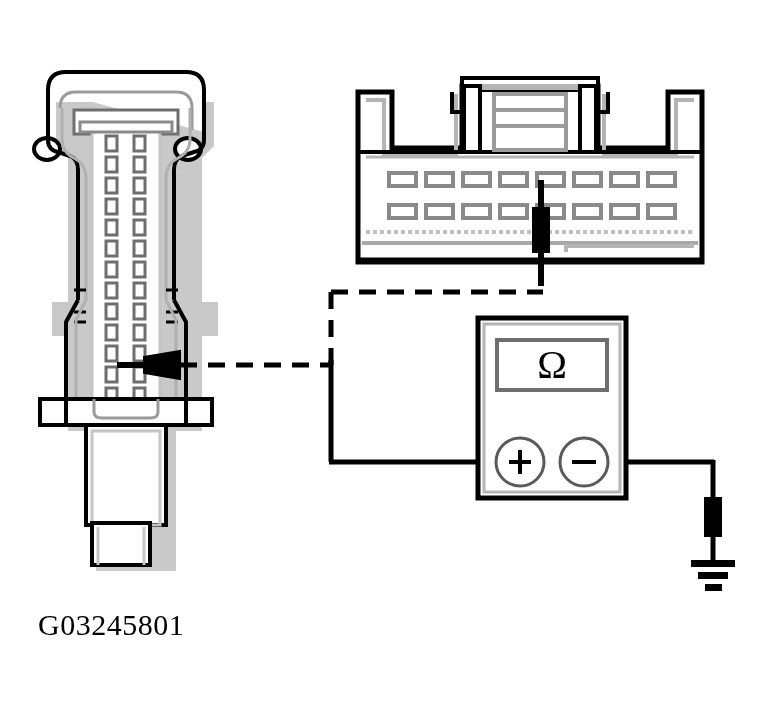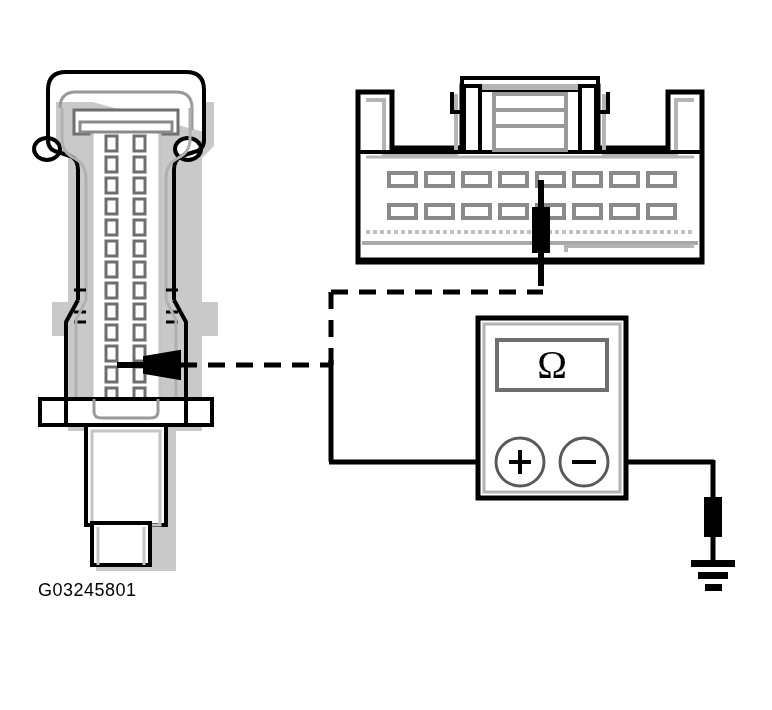--- a/index.html
+++ b/index.html
@@ -22,23 +22,23 @@
     position: absolute;
     left: 0;
     top: 0;
     width: 772px;
     height: 710px;
     display: block;
   }
   .fig-caption {
     position: absolute;
     left: 38px;
-    top: 580px;
-    font-family: Liberation Sans, sans-serif;
-    font-size: 18px;
+    top: 608px;
+    font-family: Liberation Serif, serif;
+    font-size: 30px;
     letter-spacing: 0.5px;
     color: #000000;
     white-space: nowrap;
   }
 </style>
 </head>
 <body>
 
 <div id="page">
 

